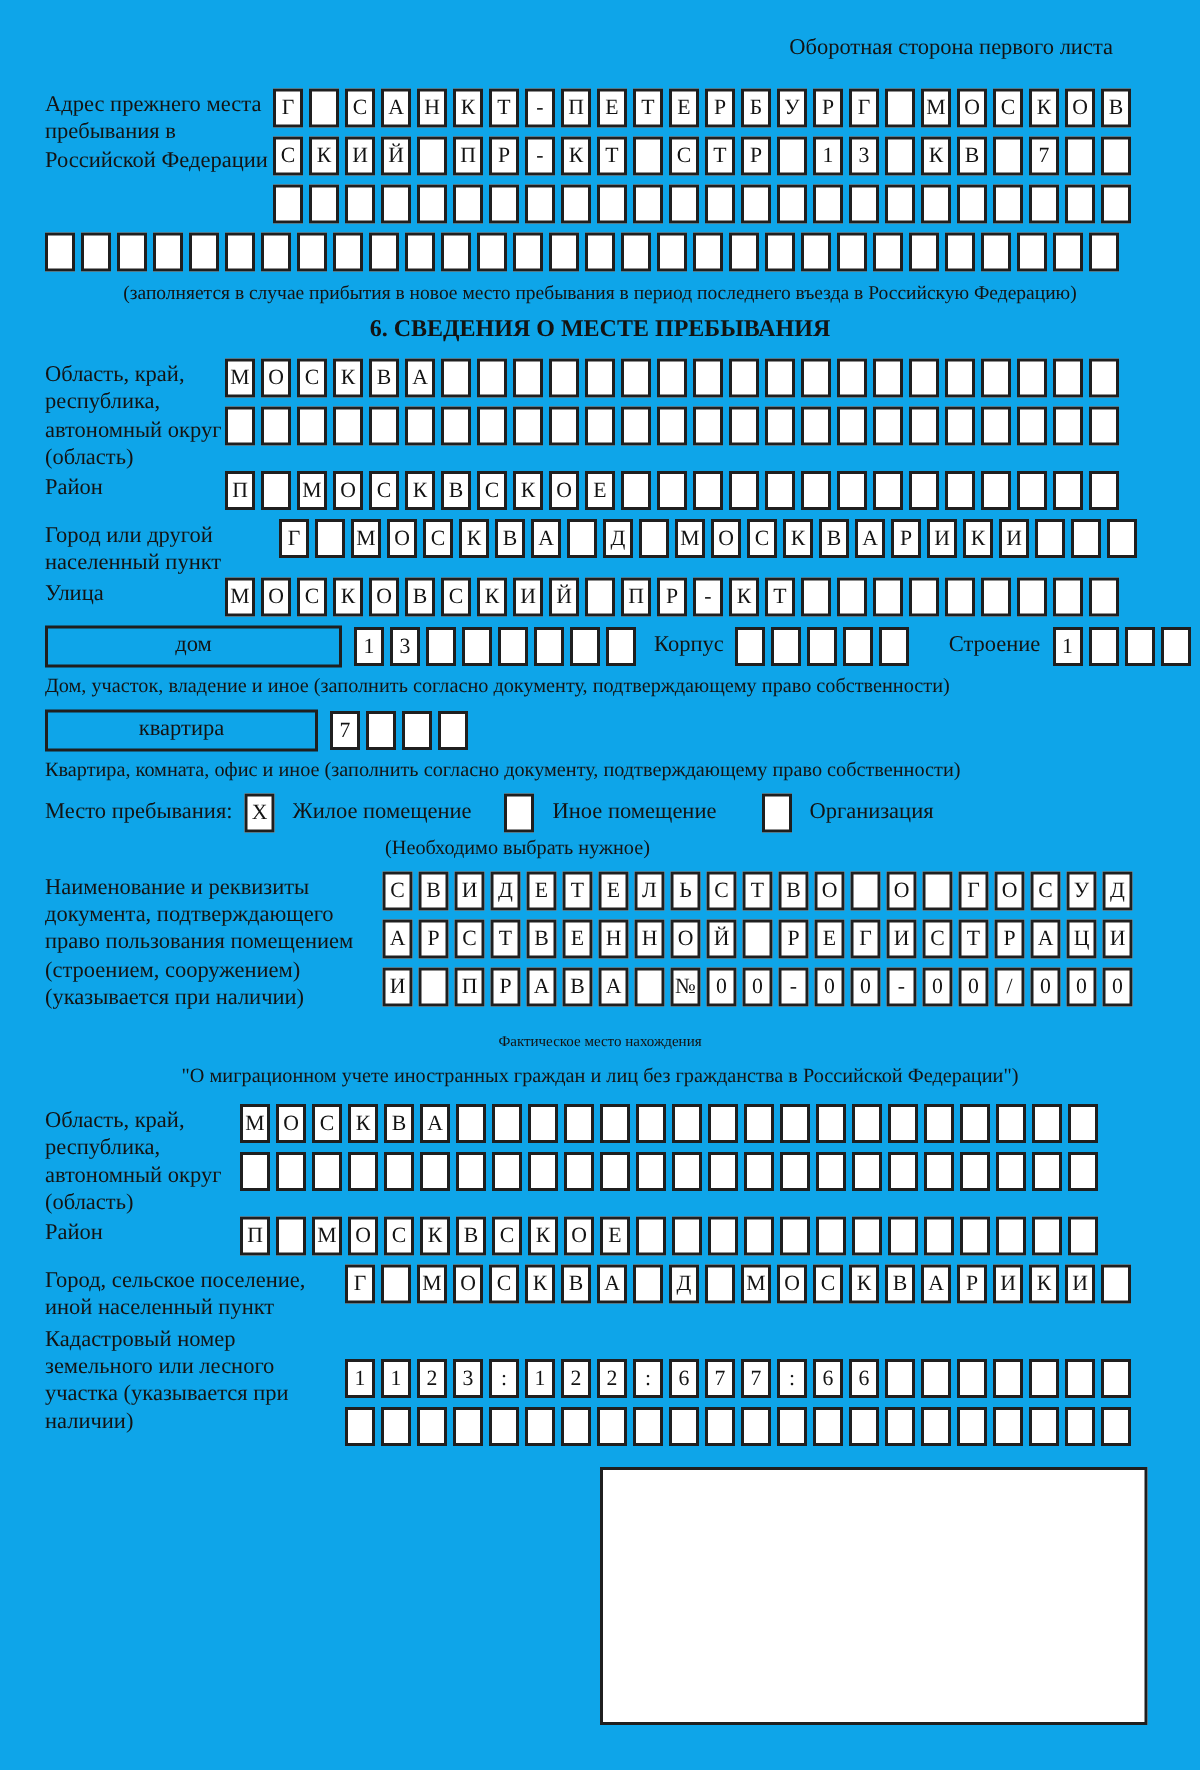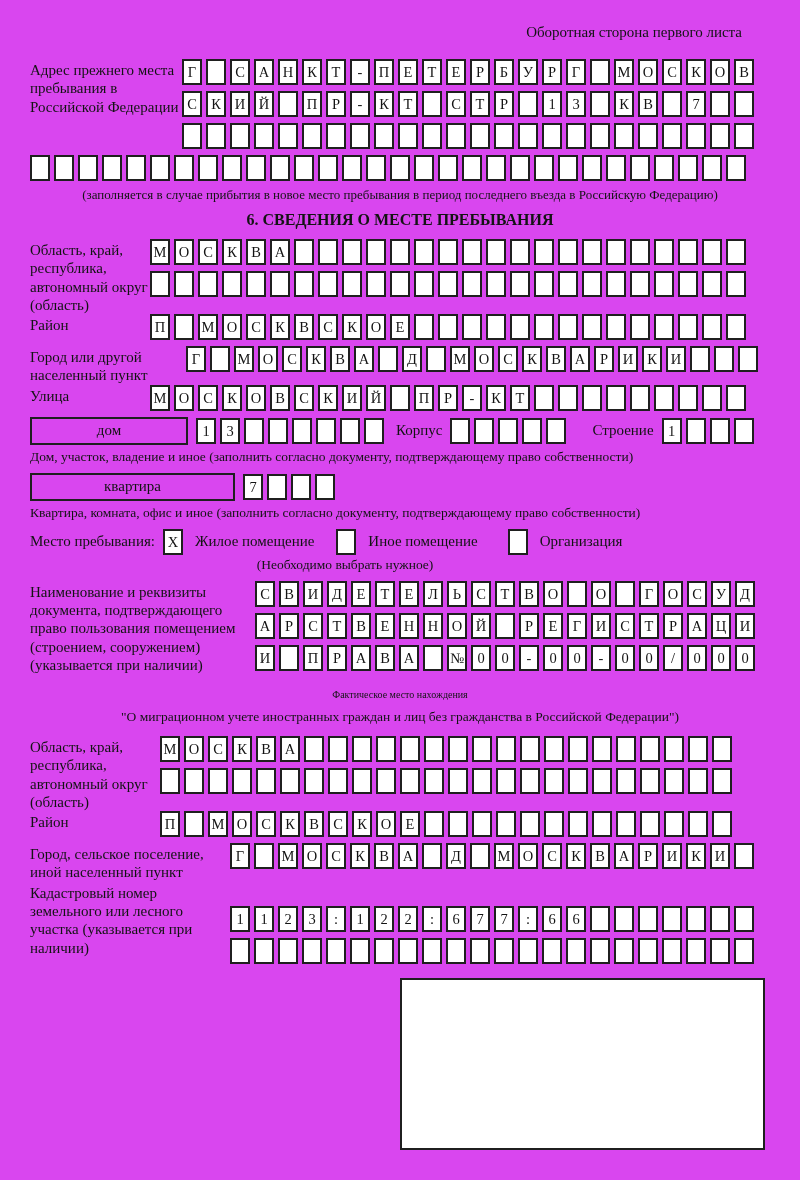--- a/index.html
+++ b/index.html
@@ -1,18 +1,18 @@
 <!DOCTYPE html>
 <html><head>
 <meta charset="utf-8">
 <style>
   html,body { margin:0; padding:0; background:#ffffff; }
   .page {
     position:relative; width:800px; height:1180px; box-sizing:border-box;
-    padding:20px 30px; background:#d946ef; color:#131313;
+    padding:20px 30px; background:#0ea5e9; color:#131313;
     font-family:"Liberation Serif","DejaVu Serif",serif;
   }
   .header-note { text-align:right; padding-right:28px; font-size:15px; margin:4px 0 18px; }
 
   .field { display:flex; align-items:flex-start; }
   .label { font-size:15px; line-height:1.22; flex:none; padding-top:2px; }
   .rows  { display:flex; flex-direction:column; }
 
   .box-row { display:flex; height:26px; margin-bottom:6px; flex:none; }
   .cell {
@@ -321,21 +321,21 @@
           <span class="cell"></span>
           <span class="cell"></span>
           <span class="cell"></span>
           <span class="cell"></span>
           <span class="cell"></span>
         </div>
     </div>
   </div>
 
   <div class="inline-row">
-    <div class="wide-box" style="width:158px;">дом</div>
+    <div class="wide-box" style="width:198px;">дом</div>
     <div class="gap8"></div>
     <div class="box-row mb0">
         <span class="cell">1</span>
         <span class="cell">3</span>
         <span class="cell"></span>
         <span class="cell"></span>
         <span class="cell"></span>
         <span class="cell"></span>
         <span class="cell"></span>
         <span class="cell"></span>
@@ -353,21 +353,21 @@
     <div class="box-row mb0">
         <span class="cell">1</span>
         <span class="cell"></span>
         <span class="cell"></span>
         <span class="cell"></span>
       </div>
   </div>
   <div class="caption-left">Дом, участок, владение и иное (заполнить согласно документу, подтверждающему право собственности)</div>
 
   <div class="inline-row">
-    <div class="wide-box" style="width:205px;">квартира</div>
+    <div class="wide-box" style="width:182px;">квартира</div>
     <div class="gap8"></div>
     <div class="box-row mb0">
         <span class="cell">7</span>
         <span class="cell"></span>
         <span class="cell"></span>
         <span class="cell"></span>
       </div>
   </div>
   <div class="caption-left">Квартира, комната, офис и иное (заполнить согласно документу, подтверждающему право собственности)</div>
 

